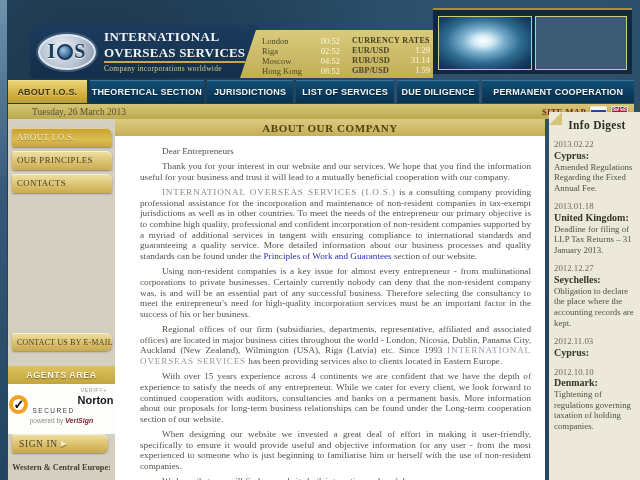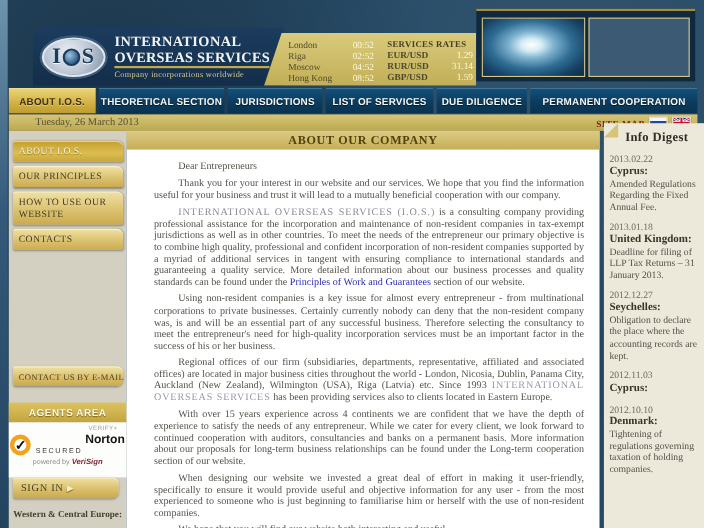--- a/index.html
+++ b/index.html
@@ -185,21 +185,21 @@
       <div class="clock-row">
           <span class="city">Moscow</span>
           <span class="time">04:52</span>
         </div>
       <div class="clock-row">
           <span class="city">Hong Kong</span>
           <span class="time">08:52</span>
         </div>
     </div>
     <div class="currency">
-      <div class="cur-title">SERVICES RATES</div>
+      <div class="cur-title">CURRENCY RATES</div>
       <div class="cur-row">
           <span class="pair">EUR/USD</span>
           <span class="val">1.29</span>
         </div>
       <div class="cur-row">
           <span class="pair">RUR/USD</span>
           <span class="val">31.14</span>
         </div>
       <div class="cur-row">
           <span class="pair">GBP/USD</span>
@@ -234,21 +234,20 @@
         <path d="M15,0 V18 M0,9 H30" stroke="#fff" stroke-width="7"></path>
         <path d="M15,0 V18 M0,9 H30" stroke="#c8102e" stroke-width="3.6"></path>
       </svg>
     </span>
   </div>
 
   <div class="sidebar">
     <div class="menu">
       <div class="menu-item active">ABOUT I.O.S.</div>
       <div class="menu-item">OUR PRINCIPLES</div>
-      <div class="menu-item">HOW TO USE OUR WEBSITE</div>
       <div class="menu-item">CONTACTS</div>
     </div>
     <div class="contact-btn">
         <span>CONTACT US BY E-MAIL</span>
         <span class="arr">▶</span>
       </div>
     <div class="agents-bar">AGENTS AREA</div>
     <div class="norton-panel">
       <div class="verify">VERIFY+</div>
       <div class="norton-row">

